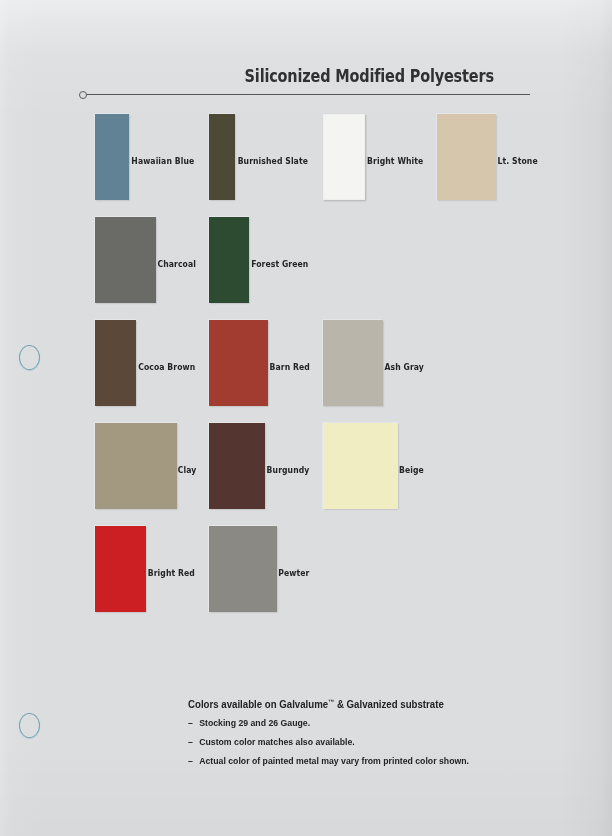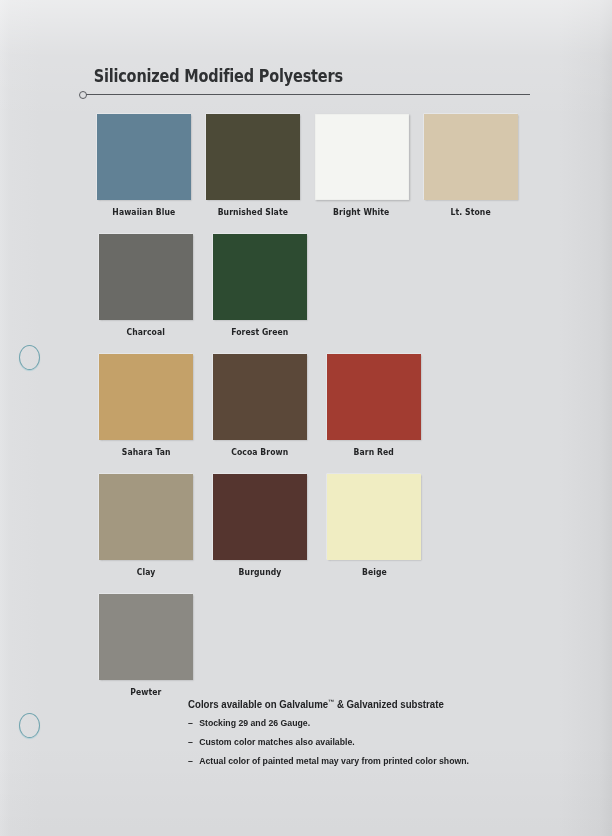--- a/index.html
+++ b/index.html
@@ -55,20 +55,21 @@
     left: 0; top: 0;
     width: 612px; height: 836px;
   }
 
   
   .header {
     position: absolute;
     left: 78px;
     top: 66px;
     width: 452px;
+    text-align: right;
   }
   .title {
     font-family: "DejaVu Sans Condensed", "Liberation Sans Narrow", "Liberation Sans", sans-serif;
     font-size: 17.5px;
     font-weight: 700;
     color: #2f3133;
     letter-spacing: -0.2px;
     padding-left: 17px;
     transform: scaleX(0.92);
     transform-origin: left center;
@@ -106,21 +107,21 @@
     width: 424px;
   }
   .row {
     display: flex;
     gap: 12px;
     margin-bottom: 17px;
   }
   .cell {
     width: 102px;
     display: flex;
-    flex-direction: column;
+    flex-direction: row;
     align-items: center;
   }
   .swatch {
     width: 94px;
     height: 86px;
     box-shadow:
       0.8px 0.8px 1.6px rgba(0,0,0,0.22),
       -0.5px -0.5px 0 rgba(255,255,255,0.55);
   }
   .swatch.metallic {
@@ -227,47 +228,51 @@
           <div class="swatch" style="background: rgb(106, 106, 102);"></div>
           <div class="label">Charcoal</div>
         </div>
         <div class="cell">
           <div class="swatch" style="background: rgb(45, 75, 49);"></div>
           <div class="label">Forest Green</div>
         </div>
       </div>
       <div class="row">
         <div class="cell">
-          <div class="swatch" style="background: rgb(196, 161, 105);"></div>
-          <div class="label">Sahara Tan</div>
-        </div>
-        <div class="cell">
           <div class="swatch" style="background: rgb(91, 72, 57);"></div>
           <div class="label">Cocoa Brown</div>
         </div>
         <div class="cell">
           <div class="swatch" style="background: rgb(162, 60, 49);"></div>
           <div class="label">Barn Red</div>
         </div>
+        <div class="cell">
+          <div class="swatch" style="background: rgb(186, 181, 171);"></div>
+          <div class="label">Ash Gray</div>
+        </div>
       </div>
       <div class="row">
         <div class="cell">
           <div class="swatch" style="background: rgb(163, 152, 128);"></div>
           <div class="label">Clay</div>
         </div>
         <div class="cell">
           <div class="swatch" style="background: rgb(85, 53, 47);"></div>
           <div class="label">Burgundy</div>
         </div>
         <div class="cell">
           <div class="swatch" style="background: rgb(240, 237, 194);"></div>
           <div class="label">Beige</div>
         </div>
       </div>
       <div class="row">
+        <div class="cell">
+          <div class="swatch" style="background: rgb(204, 31, 36);"></div>
+          <div class="label">Bright Red</div>
+        </div>
         <div class="cell">
           <div class="swatch" style="background: rgb(139, 137, 131);"></div>
           <div class="label">Pewter</div>
         </div>
       </div>
     </div>
 
   <div class="notes">
     <div class="notes-head">
       <span>Colors available on Galvalume</span><sup>™</sup><span> &amp; Galvanized substrate</span>

